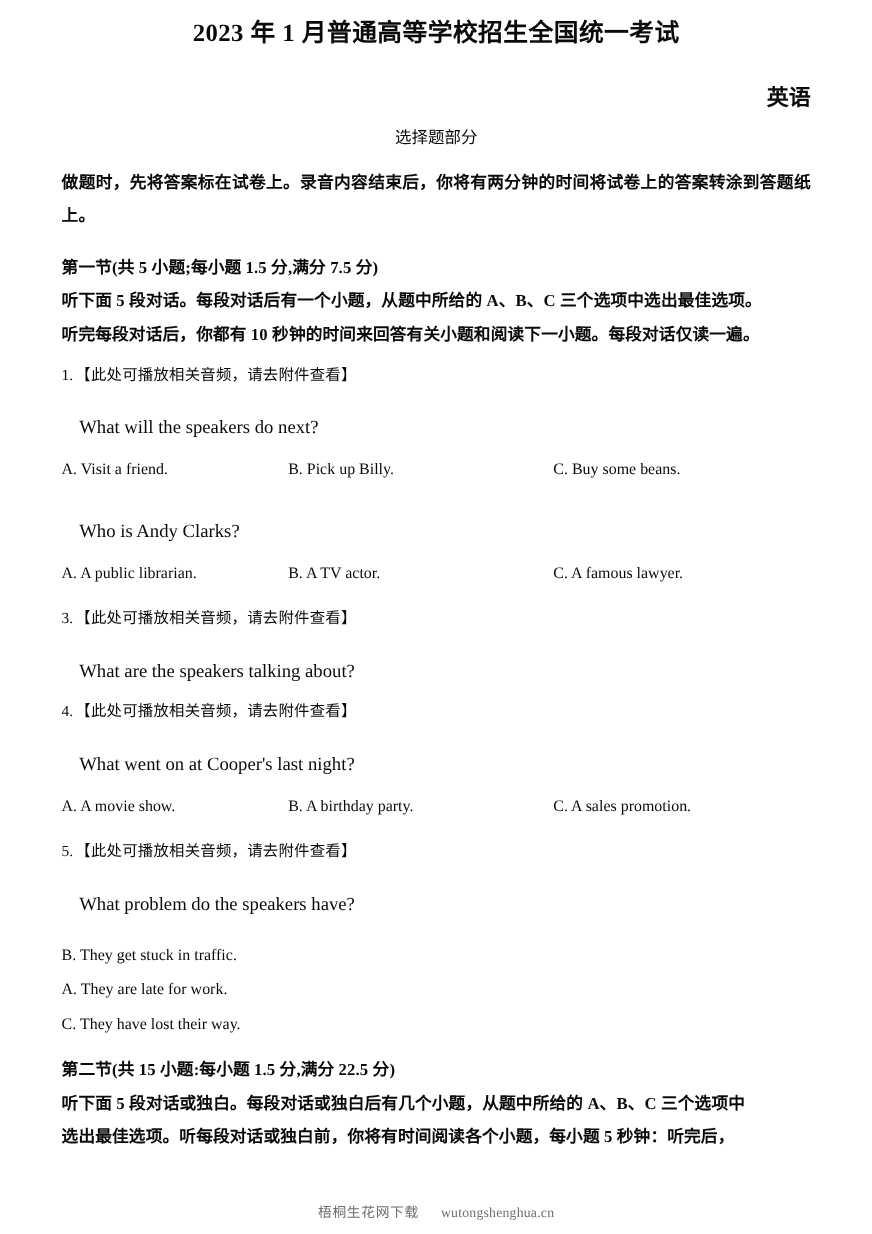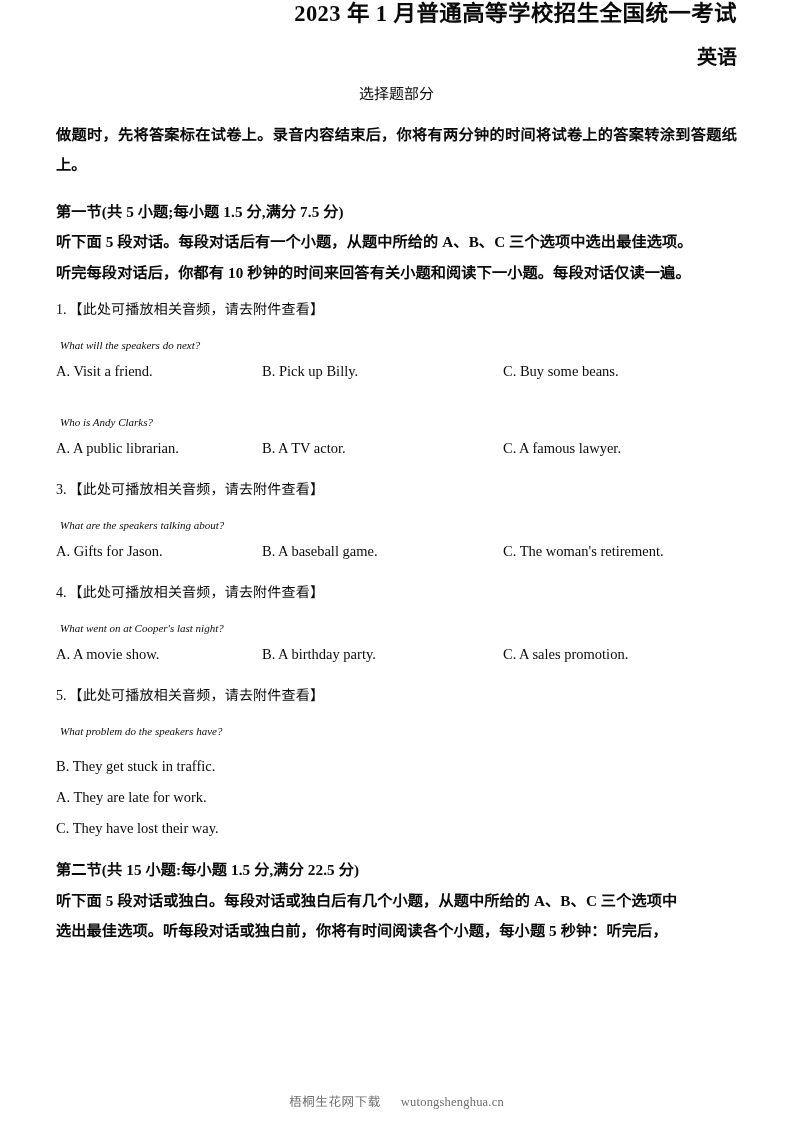--- a/index.html
+++ b/index.html
@@ -22,25 +22,25 @@
     left: 0;
     top: 0;
     width: 793px;
     height: 1122px;
     box-sizing: border-box;
     padding: 0 56px;
   }
 
   
   .doc-title {
-    text-align: right;
+    text-align: center;
     font-size: 22.5px;
     font-weight: bold;
     letter-spacing: 0.4px;
-    margin: 0;
+    margin: 16px;
     line-height: 1.25;
   }
   .doc-subject {
     text-align: right;
     font-size: 20px;
     font-weight: bold;
     margin: 0;
     padding-top: 17px;
     line-height: 1.25;
   }
@@ -76,25 +76,24 @@
     margin: 0;
     white-space: nowrap;
   }
   .q-head .q-num {
     margin-right: 2px;
   }
   .q-head .q-audio {
     letter-spacing: 0.2px;
   }
   .q-stem {
-    font-size: 11px;
-    line-height: 22px;
-    margin: 4px;
+    font-size: 17px;
+    line-height: 22px;
+    margin: 16px;
     padding-top: 9px;
-    font-style: italic;
   }
 
   .q-options {
     display: block;
     padding-top: 9px;
   }
   .q-options.cols {
     position: relative;
     height: 22px;
   }
@@ -176,25 +175,20 @@
       <span class="opt b">B. A TV actor.</span>
       <span class="opt c">C. A famous lawyer.</span>
     </div>
   </div>
 
   <div class="q-item">
     <p class="q-head">
       <span class="q-num">3.</span><span class="q-audio">【此处可播放相关音频，请去附件查看】</span>
     </p>
     <p class="q-stem">What are the speakers talking about?</p>
-    <div class="q-options cols">
-      <span class="opt a">A. Gifts for Jason.</span>
-      <span class="opt b">B. A baseball game.</span>
-      <span class="opt c">C. The woman's retirement.</span>
-    </div>
   </div>
 
   <div class="q-item">
     <p class="q-head">
       <span class="q-num">4.</span><span class="q-audio">【此处可播放相关音频，请去附件查看】</span>
     </p>
     <p class="q-stem">What went on at Cooper's last night?</p>
     <div class="q-options cols">
       <span class="opt a">A. A movie show.</span>
       <span class="opt b">B. A birthday party.</span>

